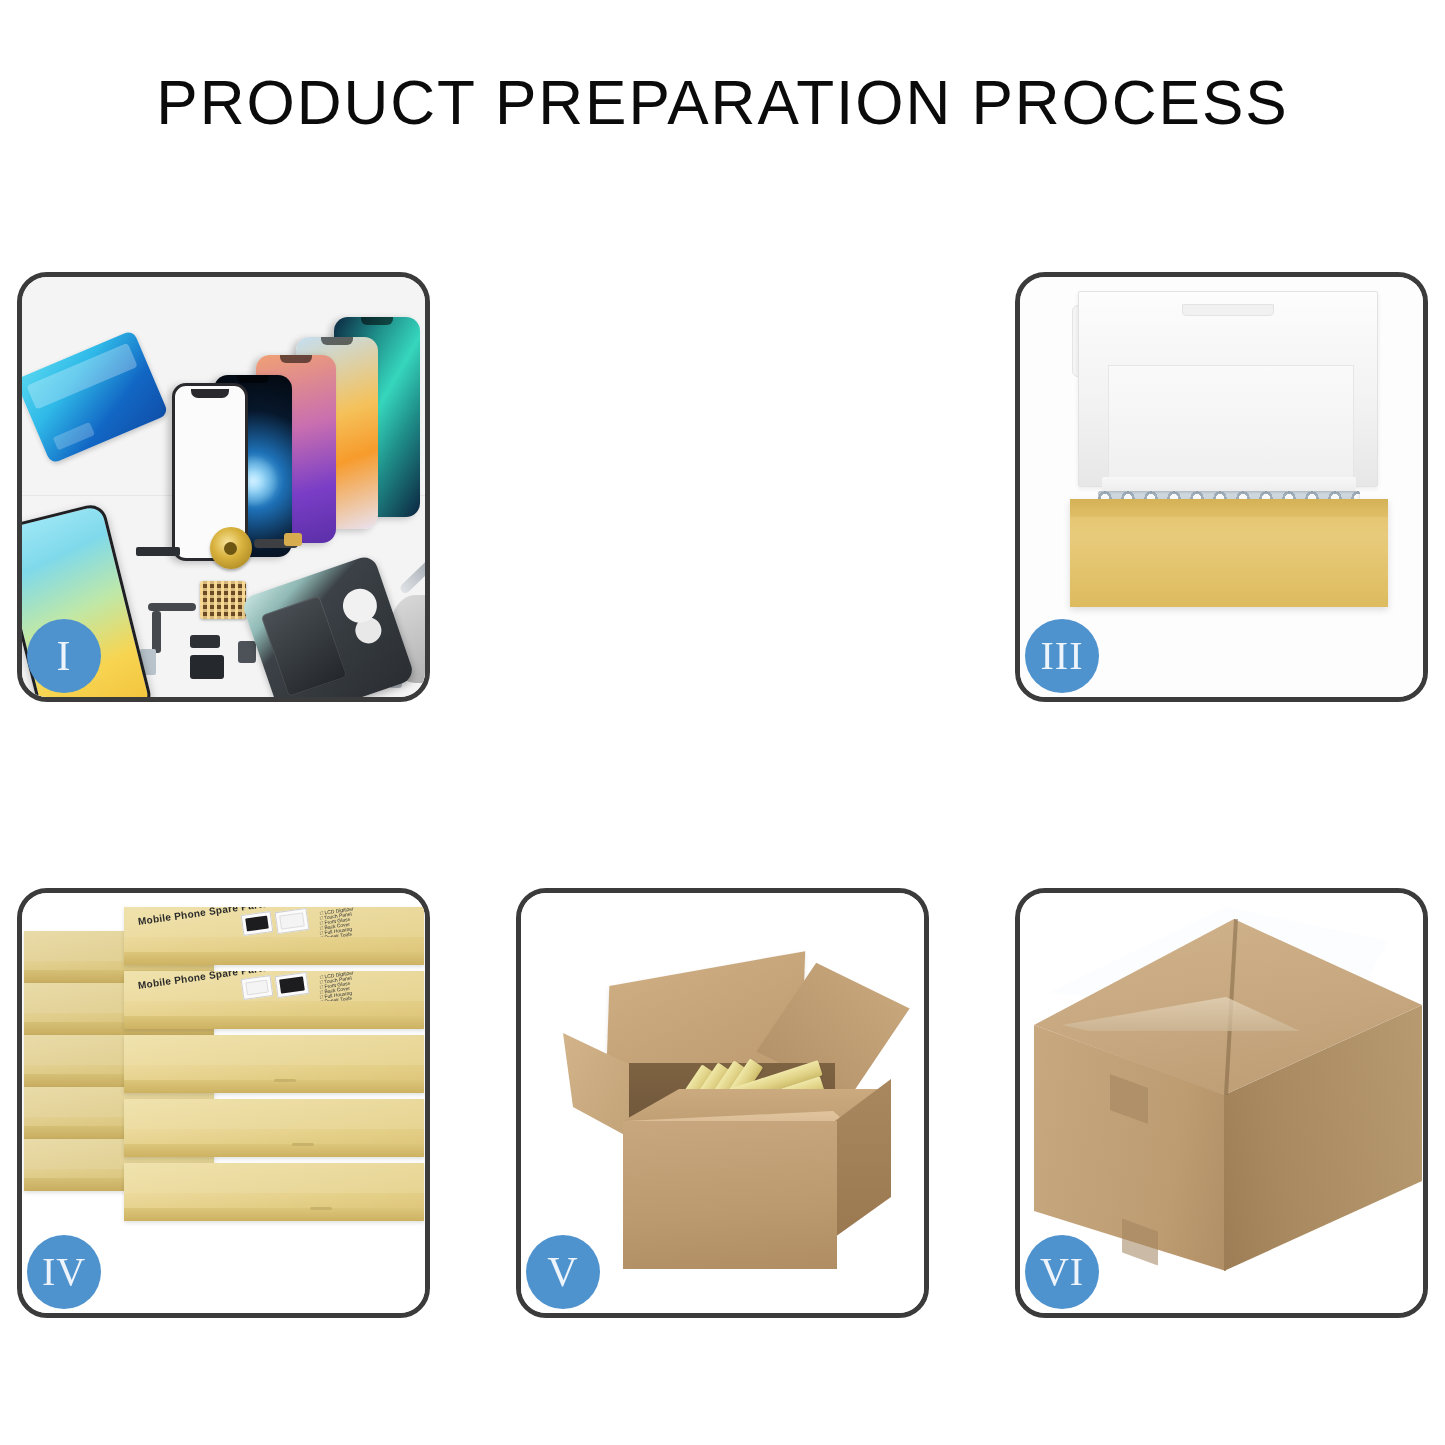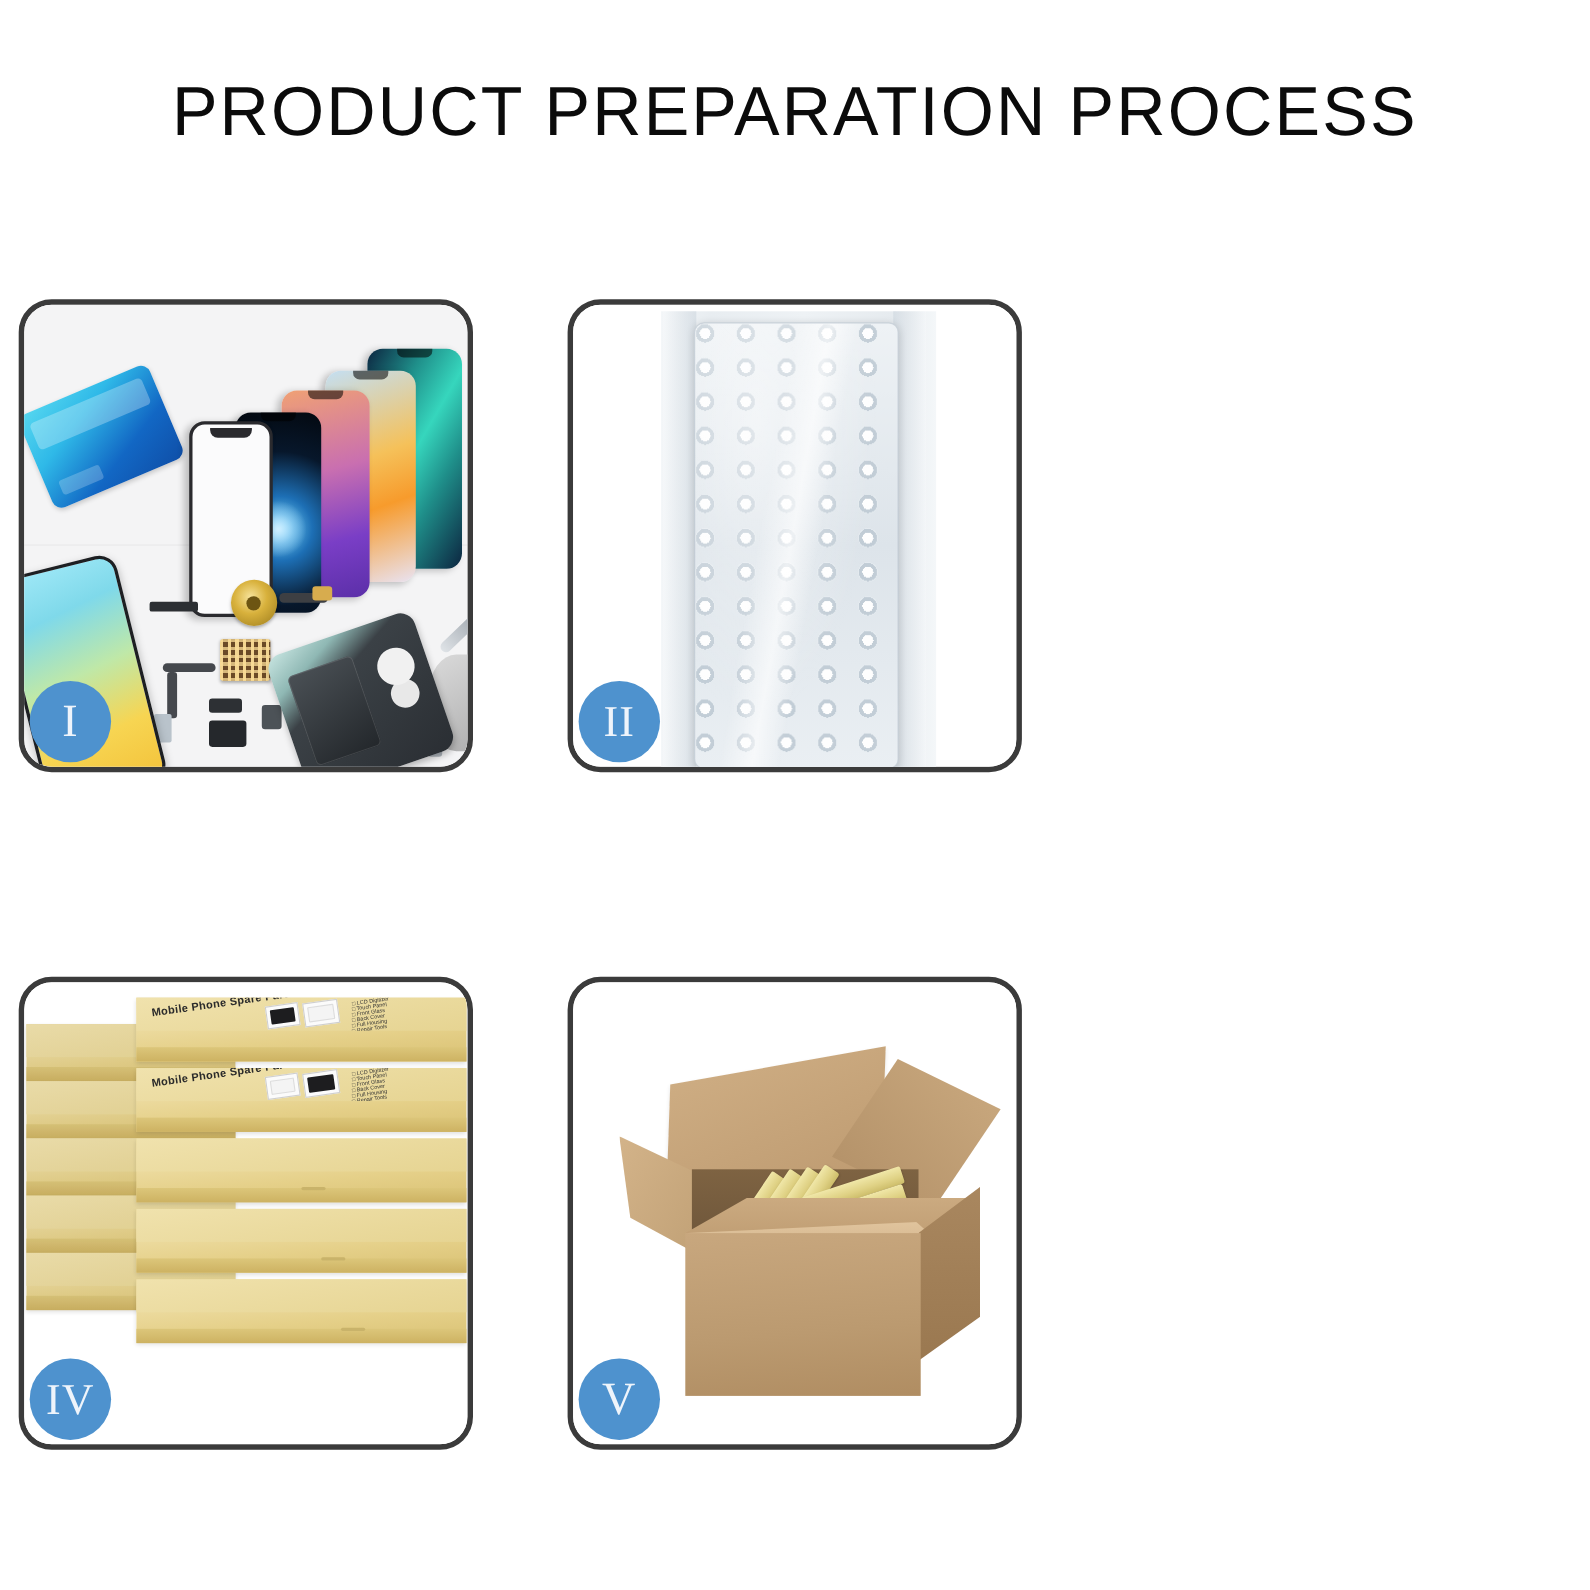--- a/index.html
+++ b/index.html
@@ -403,31 +403,38 @@
         <div class="prt spk"></div>
         <div class="prt mot"></div>
         <div class="prt cam"></div>
         <div class="prt scrw1"></div>
         <div class="prt scrw2"></div>
       </div>
     </div>
     <div class="badge">I</div>
   </div>
 
-  <div class="panel r1 c2">
+
+  <div class="panel r1 c3">
     <div class="stage">
-      <div class="bwbg"></div>
-      <div class="bwsheet"></div>
-      <div class="bwseamL"></div>
-      <div class="bwseamR"></div>
-      <div class="bwrap"></div>
+      <div class="p3bg"></div>
+      <div class="lidflapL"></div>
+      <div class="lidflapR"></div>
+      <div class="lid">
+        <div class="lidtab"></div>
+      </div>
+      <div class="innerpanel"></div>
+      <div class="foam"></div>
+      <div class="boxlipL"></div>
+      <div class="boxlipR"></div>
+      <div class="innerbubble"></div>
+      <div class="boxbase"></div>
     </div>
-    <div class="badge narrow">II</div>
+    <div class="badge narrow">III</div>
   </div>
-
 
   <div class="panel r2 c1">
     <div class="stage">
       <div class="p4bg"></div>
       <div class="stack">
 
         <div class="gbox bk bk1">
             <div class="gtop"></div>
             <div class="gedge"></div>
           </div>
@@ -534,14 +541,30 @@
         </div>
         <div class="ctn-top"></div>
         <div class="flapfrontlip"></div>
         <div class="ctn-side"></div>
         <div class="ctn-front"></div>
       </div>
     </div>
     <div class="badge">V</div>
   </div>
 
+  <div class="panel r2 c3">
+    <div class="stage">
+      <div class="p6bg"></div>
+      <div class="sealwhite"></div>
+      <div class="sbox">
+        <div class="s-front"></div>
+        <div class="s-side"></div>
+        <div class="s-top"></div>
+        <div class="s-seam"></div>
+        <div class="s-tape"></div>
+        <div class="s-patch a"></div>
+        <div class="s-patch b"></div>
+      </div>
+    </div>
+    <div class="badge narrow">VI</div>
+  </div>
 
 </div>
 
 </body></html>

